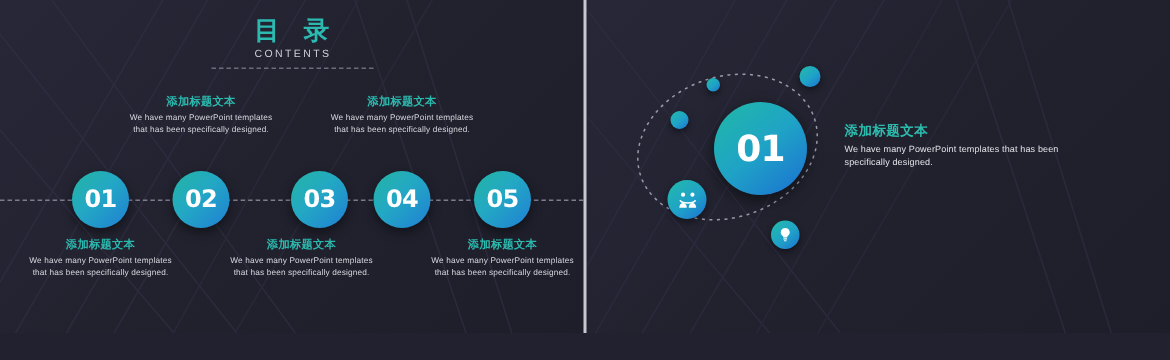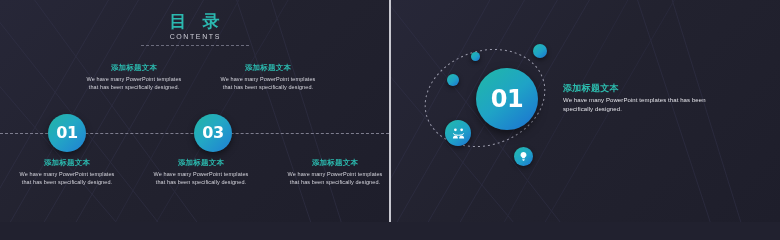--- a/index.html
+++ b/index.html
@@ -259,22 +259,31 @@
       <div class="title-en">CONTENTS</div>
       <div class="title-rule"></div>
     </div>
 
     <div class="timeline-axis"></div>
 
     <div class="nodes">
       <div class="node" style="left:48px">
         <span class="node-num">01</span>
       </div>
+      <div class="node" style="left:115px">
+        <span class="node-num">02</span>
+      </div>
       <div class="node" style="left:194px">
         <span class="node-num">03</span>
+      </div>
+      <div class="node" style="left:249px">
+        <span class="node-num">04</span>
+      </div>
+      <div class="node" style="left:316px">
+        <span class="node-num">05</span>
       </div>
     </div>
 
     <div class="cap cap-below" style="left:15px">
       <div class="cap-h">添加标题文本</div>
       <div class="cap-p">We have many PowerPoint templates that has been specifically designed.</div>
     </div>
 
     <div class="cap cap-above" style="left:82px">
       <div class="cap-h">添加标题文本</div>

